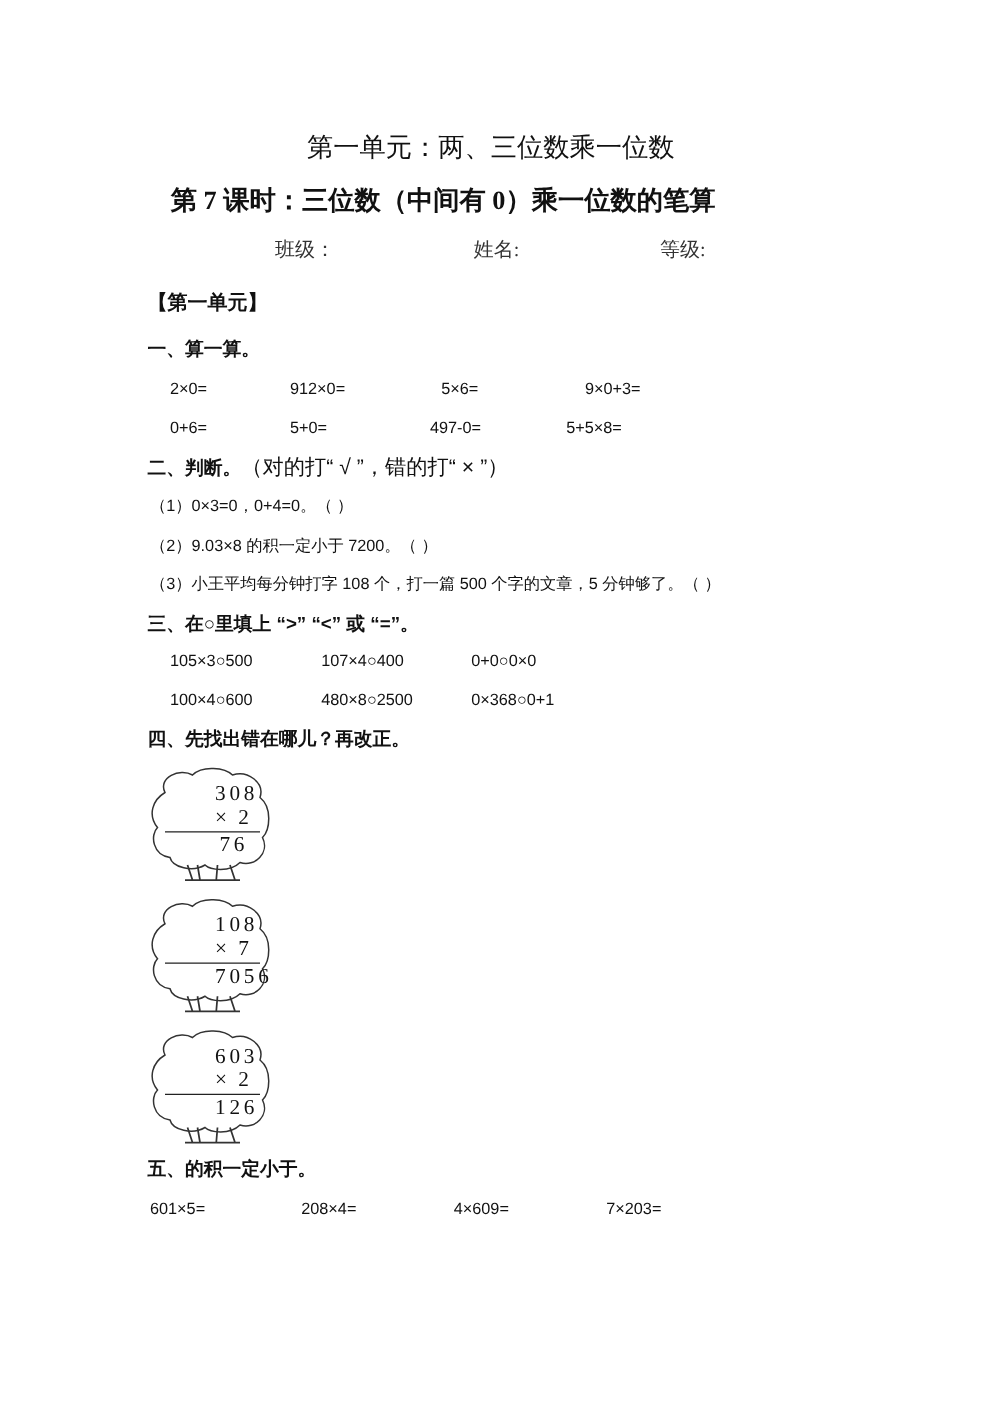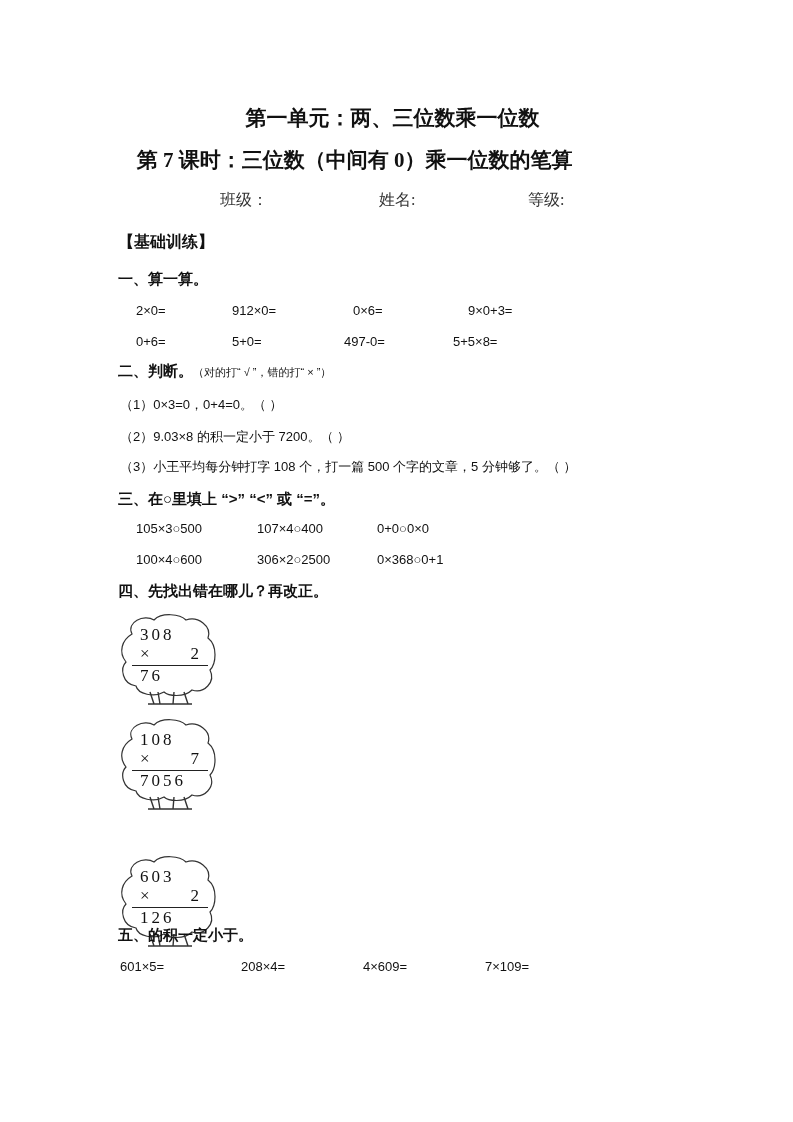--- a/index.html
+++ b/index.html
@@ -5,83 +5,83 @@
   html, body { margin: 0; padding: 0; background: #ffffff; }
   body {
     width: 793px; height: 1122px; position: relative; overflow: hidden;
     font-family: "Liberation Sans", "DejaVu Sans", sans-serif;
     color: #111;
   }
   .abs { position: absolute; white-space: nowrap; }
   .title1 {
     left: 0; width: 785px; text-align: center; top: 104px;
     font-family: "Liberation Serif", "DejaVu Serif", serif;
-    font-size: 21px; font-weight: bold;
+    font-size: 21px; font-weight: normal;
   }
   .title2 {
     left: 0; width: 709px; text-align: center; top: 146px;
     font-family: "Liberation Serif", "DejaVu Serif", serif;
     font-size: 21px; font-weight: bold;
   }
   .info {
     top: 190px; font-size: 16px; color: #333;
     font-family: "Liberation Serif", "DejaVu Serif", serif;
   }
   .section-head { font-size: 15px; font-weight: bold; }
   .basic-head { font-size: 16px; font-weight: bold; }
   .expr { font-size: 13px; }
   .judge { font-size: 13px; text-align: right; }
-  .judge-hint { font-weight: normal; font-size: 11px; }
+  .judge-hint { font-weight: normal; font-size: 17px; }
   .tree {
     position: absolute; width: 100px; height: 96px;
   }
   .tree svg { position: absolute; left: 0; top: 0; }
   .calc {
     position: absolute; left: 22px; top: 14px; width: 62px;
     font-family: "Liberation Serif", "DejaVu Serif", serif;
     font-size: 17px; letter-spacing: 3px; line-height: 18px;
   }
-  .calc .row { text-align: left; height: 19px; }
+  .calc .row { text-align: center; height: 19px; margin-left: 32px; }
   .calc .mul-row { display: flex; justify-content: space-between; }
   .calc .rule { border-top: 1.3px solid #222; margin: 1px -6px 1px -8px; }
 </style>
 </head>
 <body>
 
 <div class="abs title1">第一单元：两、三位数乘一位数</div>
 <div class="abs title2">第 7 课时：三位数（中间有 0）乘一位数的笔算</div>
 <div class="abs info" style="left:220px">班级：</div>
 <div class="abs info" style="left:379px">姓名:</div>
 <div class="abs info" style="left:528px">等级:</div>
 
-<div class="abs basic-head" style="left:118px; top:232px">【基础训练】</div>
+<div class="abs basic-head" style="left:118px; top:232px">【第一单元】</div>
 
 <div class="abs section-head" style="left:118px; top:270px">一、算一算。</div>
 <div class="abs expr" style="left:136px; top:303px">2×0=</div>
 <div class="abs expr" style="left:232px; top:303px">912×0=</div>
-<div class="abs expr" style="left:353px; top:303px">0×6=</div>
+<div class="abs expr" style="left:353px; top:303px">5×6=</div>
 <div class="abs expr" style="left:468px; top:303px">9×0+3=</div>
 <div class="abs expr" style="left:136px; top:334px">0+6=</div>
 <div class="abs expr" style="left:232px; top:334px">5+0=</div>
 <div class="abs expr" style="left:344px; top:334px">497-0=</div>
 <div class="abs expr" style="left:453px; top:334px">5+5×8=</div>
 
 <div class="abs" style="left:118px; top:362px">
   <span class="section-head">二、判断。</span><span class="judge-hint">（对的打“ √ ”，错的打“ × ”）</span>
 </div>
 <div class="abs judge" style="left:120px; top:396px">（1）0×3=0，0+4=0。（        ）</div>
 <div class="abs judge" style="left:120px; top:428px">（2）9.03×8 的积一定小于 7200。（        ）</div>
 <div class="abs judge" style="left:120px; top:458px">（3）小王平均每分钟打字 108 个，打一篇 500 个字的文章，5 分钟够了。（        ）</div>
 
 <div class="abs section-head" style="left:118px; top:490px">三、在○里填上 “&gt;” “&lt;” 或 “=”。</div>
 <div class="abs expr" style="left:136px; top:521px">105×3○500</div>
 <div class="abs expr" style="left:257px; top:521px">107×4○400</div>
 <div class="abs expr" style="left:377px; top:521px">0+0○0×0</div>
 <div class="abs expr" style="left:136px; top:552px">100×4○600</div>
-<div class="abs expr" style="left:257px; top:552px">306×2○2500</div>
+<div class="abs expr" style="left:257px; top:552px">480×8○2500</div>
 <div class="abs expr" style="left:377px; top:552px">0×368○0+1</div>
 
 <div class="abs section-head" style="left:118px; top:582px">四、先找出错在哪儿？再改正。</div>
 
 <div class="tree" style="left:118px; top:612px">
   <svg width="100" height="96" viewBox="0 0 100 96">
     <path d="M14,22 C8,10 26,2 36,8 C44,0 62,2 68,8 C80,4 94,14 90,26 C100,34 98,52 92,58 C98,70 86,82 74,78 C66,86 50,84 46,80 C36,86 20,82 18,74 C4,72 2,56 8,50 C0,40 4,28 14,22 Z" fill="#fff" stroke="#333" stroke-width="1.2"></path>
     <path d="M32,80 L36,92 M40,80 L42,92 M56,80 L55,92 M66,80 L70,92 M30,92 L74,92" stroke="#333" stroke-width="1.4" fill="none"></path>
   </svg>
   <div class="calc">
@@ -104,33 +104,33 @@
     <div class="row">108</div>
     <div class="row mul-row">
         <span>×</span>
         <span>7</span>
       </div>
     <div class="rule"></div>
     <div class="row">7056</div>
   </div>
 </div>
 
-<div class="tree" style="left:118px; top:854px">
+<div class="tree" style="left:118px; top:822px">
   <svg width="100" height="96" viewBox="0 0 100 96">
     <path d="M14,22 C8,10 26,2 36,8 C44,0 62,2 68,8 C80,4 94,14 90,26 C100,34 98,52 92,58 C98,70 86,82 74,78 C66,86 50,84 46,80 C36,86 20,82 18,74 C4,72 2,56 8,50 C0,40 4,28 14,22 Z" fill="#fff" stroke="#333" stroke-width="1.2"></path>
     <path d="M32,80 L36,92 M40,80 L42,92 M56,80 L55,92 M66,80 L70,92 M30,92 L74,92" stroke="#333" stroke-width="1.4" fill="none"></path>
   </svg>
   <div class="calc">
     <div class="row">603</div>
     <div class="row mul-row">
         <span>×</span>
         <span>2</span>
       </div>
     <div class="rule"></div>
     <div class="row">126</div>
   </div>
 </div>
 
 <div class="abs section-head" style="left:118px; top:926px">五、的积一定小于。</div>
 <div class="abs expr" style="left:120px; top:959px">601×5=</div>
 <div class="abs expr" style="left:241px; top:959px">208×4=</div>
 <div class="abs expr" style="left:363px; top:959px">4×609=</div>
-<div class="abs expr" style="left:485px; top:959px">7×109=</div>
+<div class="abs expr" style="left:485px; top:959px">7×203=</div>
 
 </body></html>

